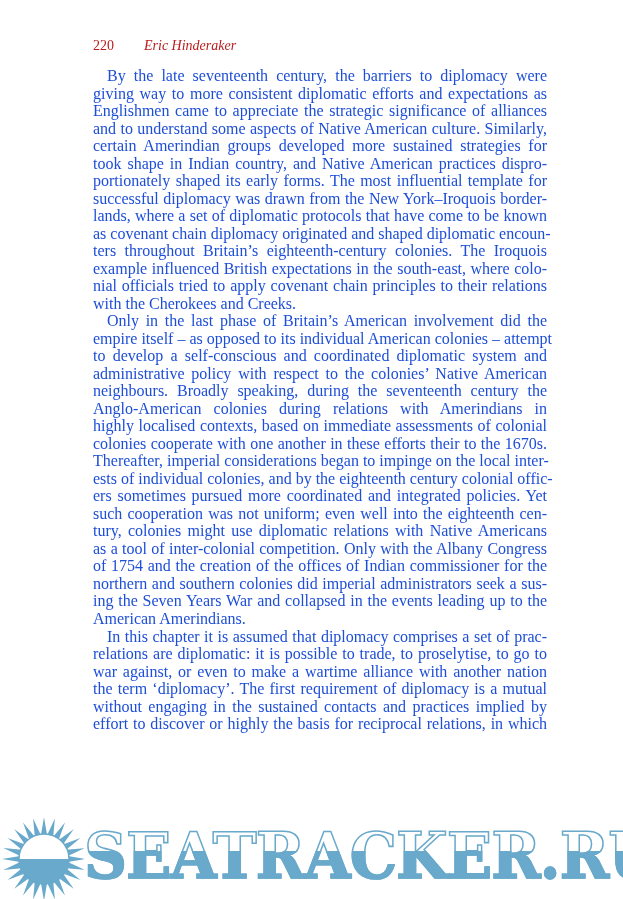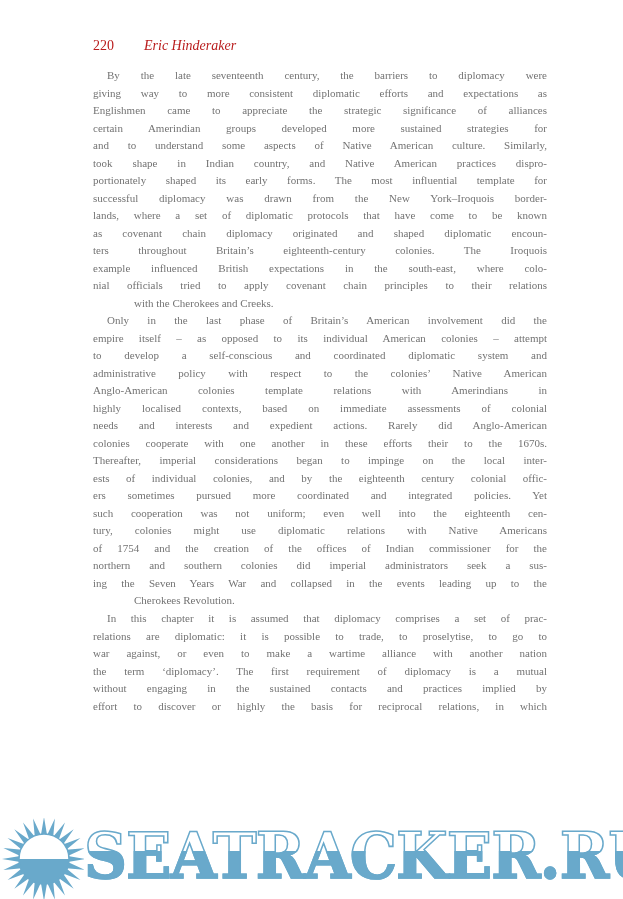--- a/index.html
+++ b/index.html
@@ -8,28 +8,28 @@
   .running-head {
     position: absolute; left: 93px; top: 38px;
     font-family: "Liberation Serif", "DejaVu Serif", serif;
     font-size: 14px; color: #b91c1c; white-space: nowrap;
   }
   .running-head .pno { display: inline-block; width: 51px; }
   .running-head .author { font-style: italic; }
   .body-text {
     position: absolute; left: 93px; top: 67px; width: 454px;
     font-family: "Liberation Serif", "DejaVu Serif", serif;
-    font-size: 11px; line-height: 17.52px; color: #737373;
+    font-size: 16px; line-height: 17.52px; color: #1d4ed8;
   }
   .line {
     display: block; text-align: justify; text-align-last: justify;
     white-space: nowrap; height: 17.52px; overflow: visible;
   }
   .line.indent { padding-left: 14px; }
-  .line.last { text-align-last: left; margin-left: 41px; }
+  .line.last { text-align-last: left; }
   .watermark {
     position: absolute; left: 0; top: 818px; width: 623px; height: 81px;
   }
   .wm-text {
     position: absolute; left: 84px; top: 6px;
     font-family: "DejaVu Serif", "Liberation Serif", serif;
     font-weight: bold; font-size: 64px; line-height: 64px;
     letter-spacing: -1px; transform: scaleX(0.93); transform-origin: left top;
     color: transparent;
     background: linear-gradient(to bottom, #ffffff 0%, #ffffff 42%, #69a9cb 42%, #69a9cb 100%);
@@ -44,50 +44,51 @@
 <div class="page">
   <div class="running-head">
     <span class="pno">220</span><span class="author">Eric Hinderaker</span>
   </div>
 
   <div class="body-text">
     <div>
         <span class="line indent">By the late seventeenth century, the barriers to diplomacy were</span>
         <span class="line">giving way to more consistent diplomatic efforts and expectations as</span>
         <span class="line">Englishmen came to appreciate the strategic significance of alliances</span>
+        <span class="line">and to understand some aspects of Native American culture. Similarly,</span>
         <span class="line">certain Amerindian groups developed more sustained strategies for</span>
-        <span class="line">and to understand some aspects of Native American culture. Similarly,</span>
         <span class="line">took shape in Indian country, and Native American practices dispro-</span>
         <span class="line">portionately shaped its early forms. The most influential template for</span>
         <span class="line">successful diplomacy was drawn from the New York–Iroquois border-</span>
         <span class="line">lands, where a set of diplomatic protocols that have come to be known</span>
         <span class="line">as covenant chain diplomacy originated and shaped diplomatic encoun-</span>
         <span class="line">ters throughout Britain’s eighteenth-century colonies. The Iroquois</span>
         <span class="line">example influenced British expectations in the south-east, where colo-</span>
         <span class="line">nial officials tried to apply covenant chain principles to their relations</span>
         <span class="line last">with the Cherokees and Creeks.</span>
       </div>
     <div>
         <span class="line indent">Only in the last phase of Britain’s American involvement did the</span>
         <span class="line">empire itself – as opposed to its individual American colonies – attempt</span>
         <span class="line">to develop a self-conscious and coordinated diplomatic system and</span>
         <span class="line">administrative policy with respect to the colonies’ Native American</span>
-        <span class="line">Anglo-American colonies template relations with Amerindians in</span>
+        <span class="line">neighbours. Broadly speaking, during the seventeenth century the</span>
+        <span class="line">Anglo-American colonies during relations with Amerindians in</span>
         <span class="line">highly localised contexts, based on immediate assessments of colonial</span>
-        <span class="line">needs and interests and expedient actions. Rarely did Anglo-American</span>
         <span class="line">colonies cooperate with one another in these efforts their to the 1670s.</span>
         <span class="line">Thereafter, imperial considerations began to impinge on the local inter-</span>
         <span class="line">ests of individual colonies, and by the eighteenth century colonial offic-</span>
         <span class="line">ers sometimes pursued more coordinated and integrated policies. Yet</span>
         <span class="line">such cooperation was not uniform; even well into the eighteenth cen-</span>
         <span class="line">tury, colonies might use diplomatic relations with Native Americans</span>
+        <span class="line">as a tool of inter-colonial competition. Only with the Albany Congress</span>
         <span class="line">of 1754 and the creation of the offices of Indian commissioner for the</span>
         <span class="line">northern and southern colonies did imperial administrators seek a sus-</span>
         <span class="line">ing the Seven Years War and collapsed in the events leading up to the</span>
-        <span class="line last">Cherokees Revolution.</span>
+        <span class="line last">American Amerindians.</span>
       </div>
     <div>
         <span class="line indent">In this chapter it is assumed that diplomacy comprises a set of prac-</span>
         <span class="line">relations are diplomatic: it is possible to trade, to proselytise, to go to</span>
         <span class="line">war against, or even to make a wartime alliance with another nation</span>
         <span class="line">the term ‘diplomacy’. The first requirement of diplomacy is a mutual</span>
         <span class="line">without engaging in the sustained contacts and practices implied by</span>
         <span class="line">effort to discover or highly the basis for reciprocal relations, in which</span>
       </div>
   </div>

